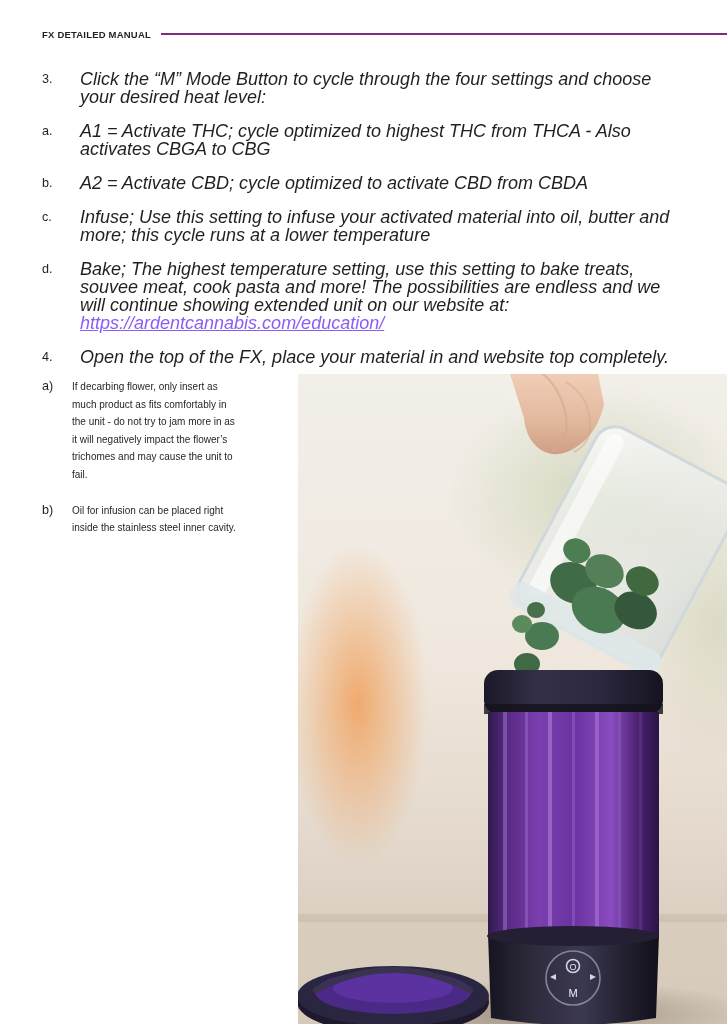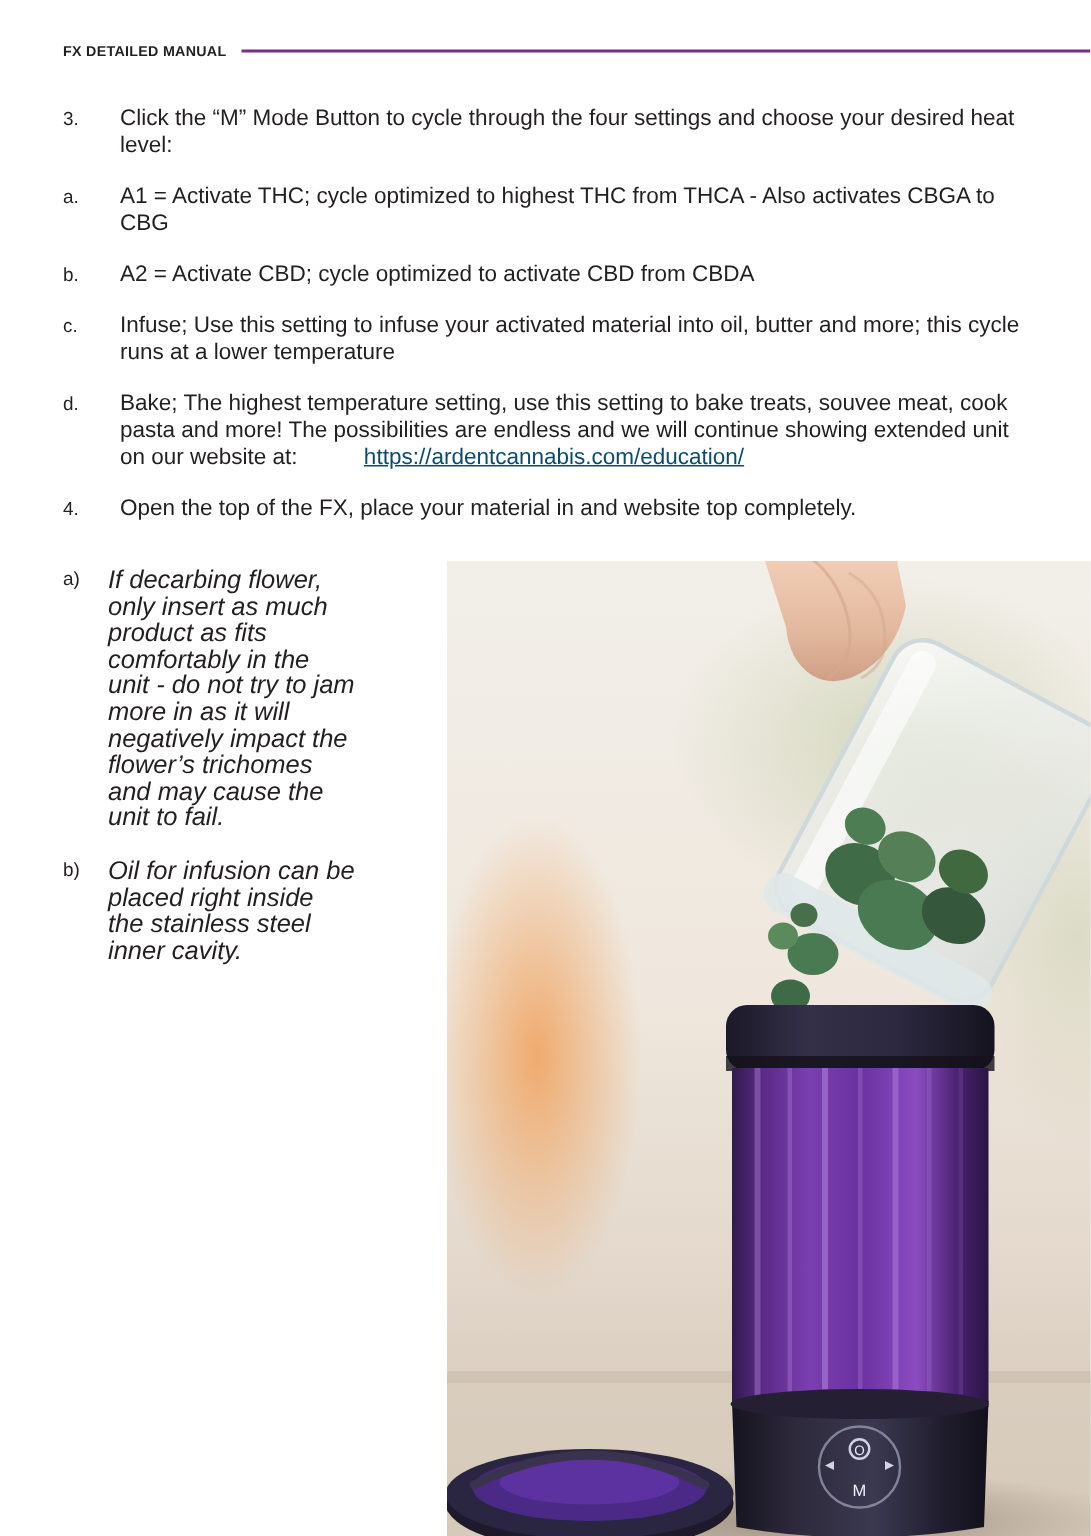--- a/index.html
+++ b/index.html
@@ -60,28 +60,28 @@
   }
   .item-marker {
     width: 38px;
     flex: 0 0 38px;
     font-size: 12.6px;
     line-height: 18px;
     color: #231f20;
   }
   .item-text {
     flex: 1 1 auto;
-    font-size: 15px;
+    font-size: 18px;
     line-height: 18px;
     color: #231f20;
+    font-style: italic;
   }
   .item-text a {
-    color: #0c4a6e;
+    color: #8b5cf6;
     text-decoration: underline;
-    margin-left: 40px;
   }
 
   
   .lower {
     position: absolute;
     top: 378px;
     left: 42px;
     width: 645px;
     height: 646px;
   }
@@ -96,23 +96,22 @@
     margin-bottom: 18px;
   }
   .sub-marker {
     width: 30px;
     flex: 0 0 30px;
     font-size: 12.6px;
     line-height: 17.6px;
   }
   .sub-text {
     flex: 1 1 auto;
-    font-size: 17px;
+    font-size: 10px;
     line-height: 17.6px;
-    font-style: italic;
   }
 
   
   .photo {
     position: absolute;
     left: 256px;
     top: -4px;
     width: 471px;
     height: 650px;
     overflow: hidden;

